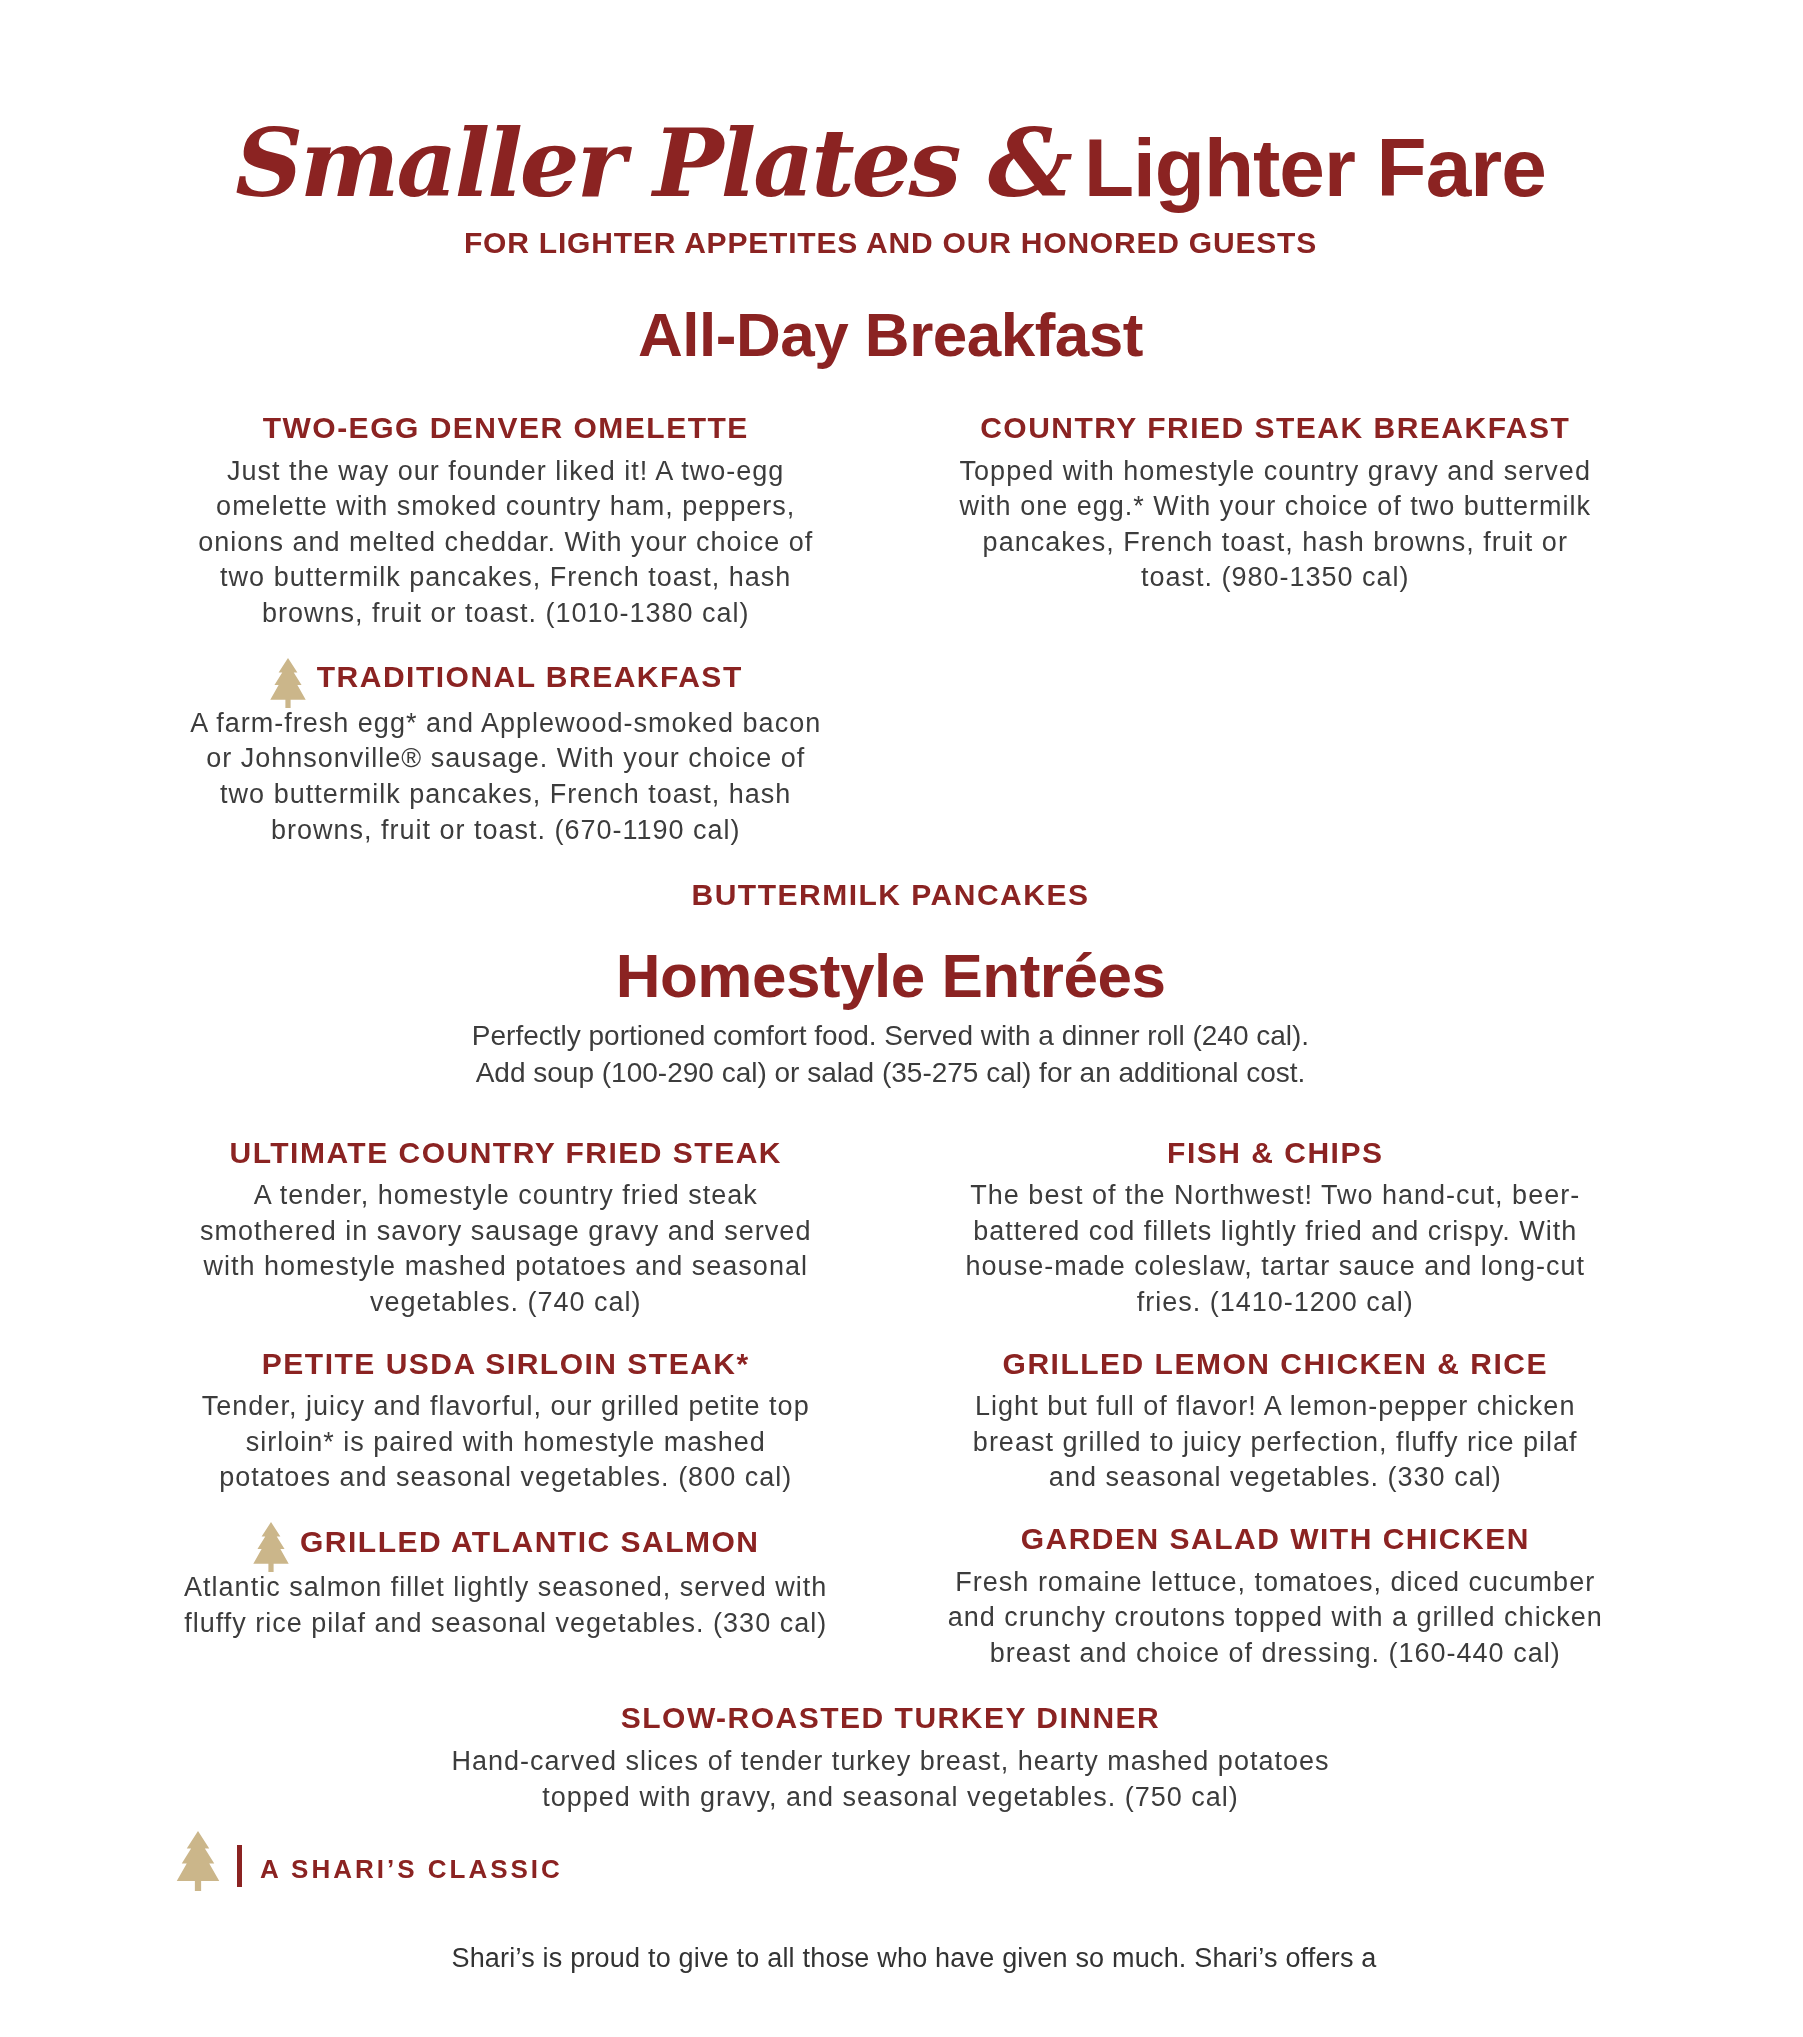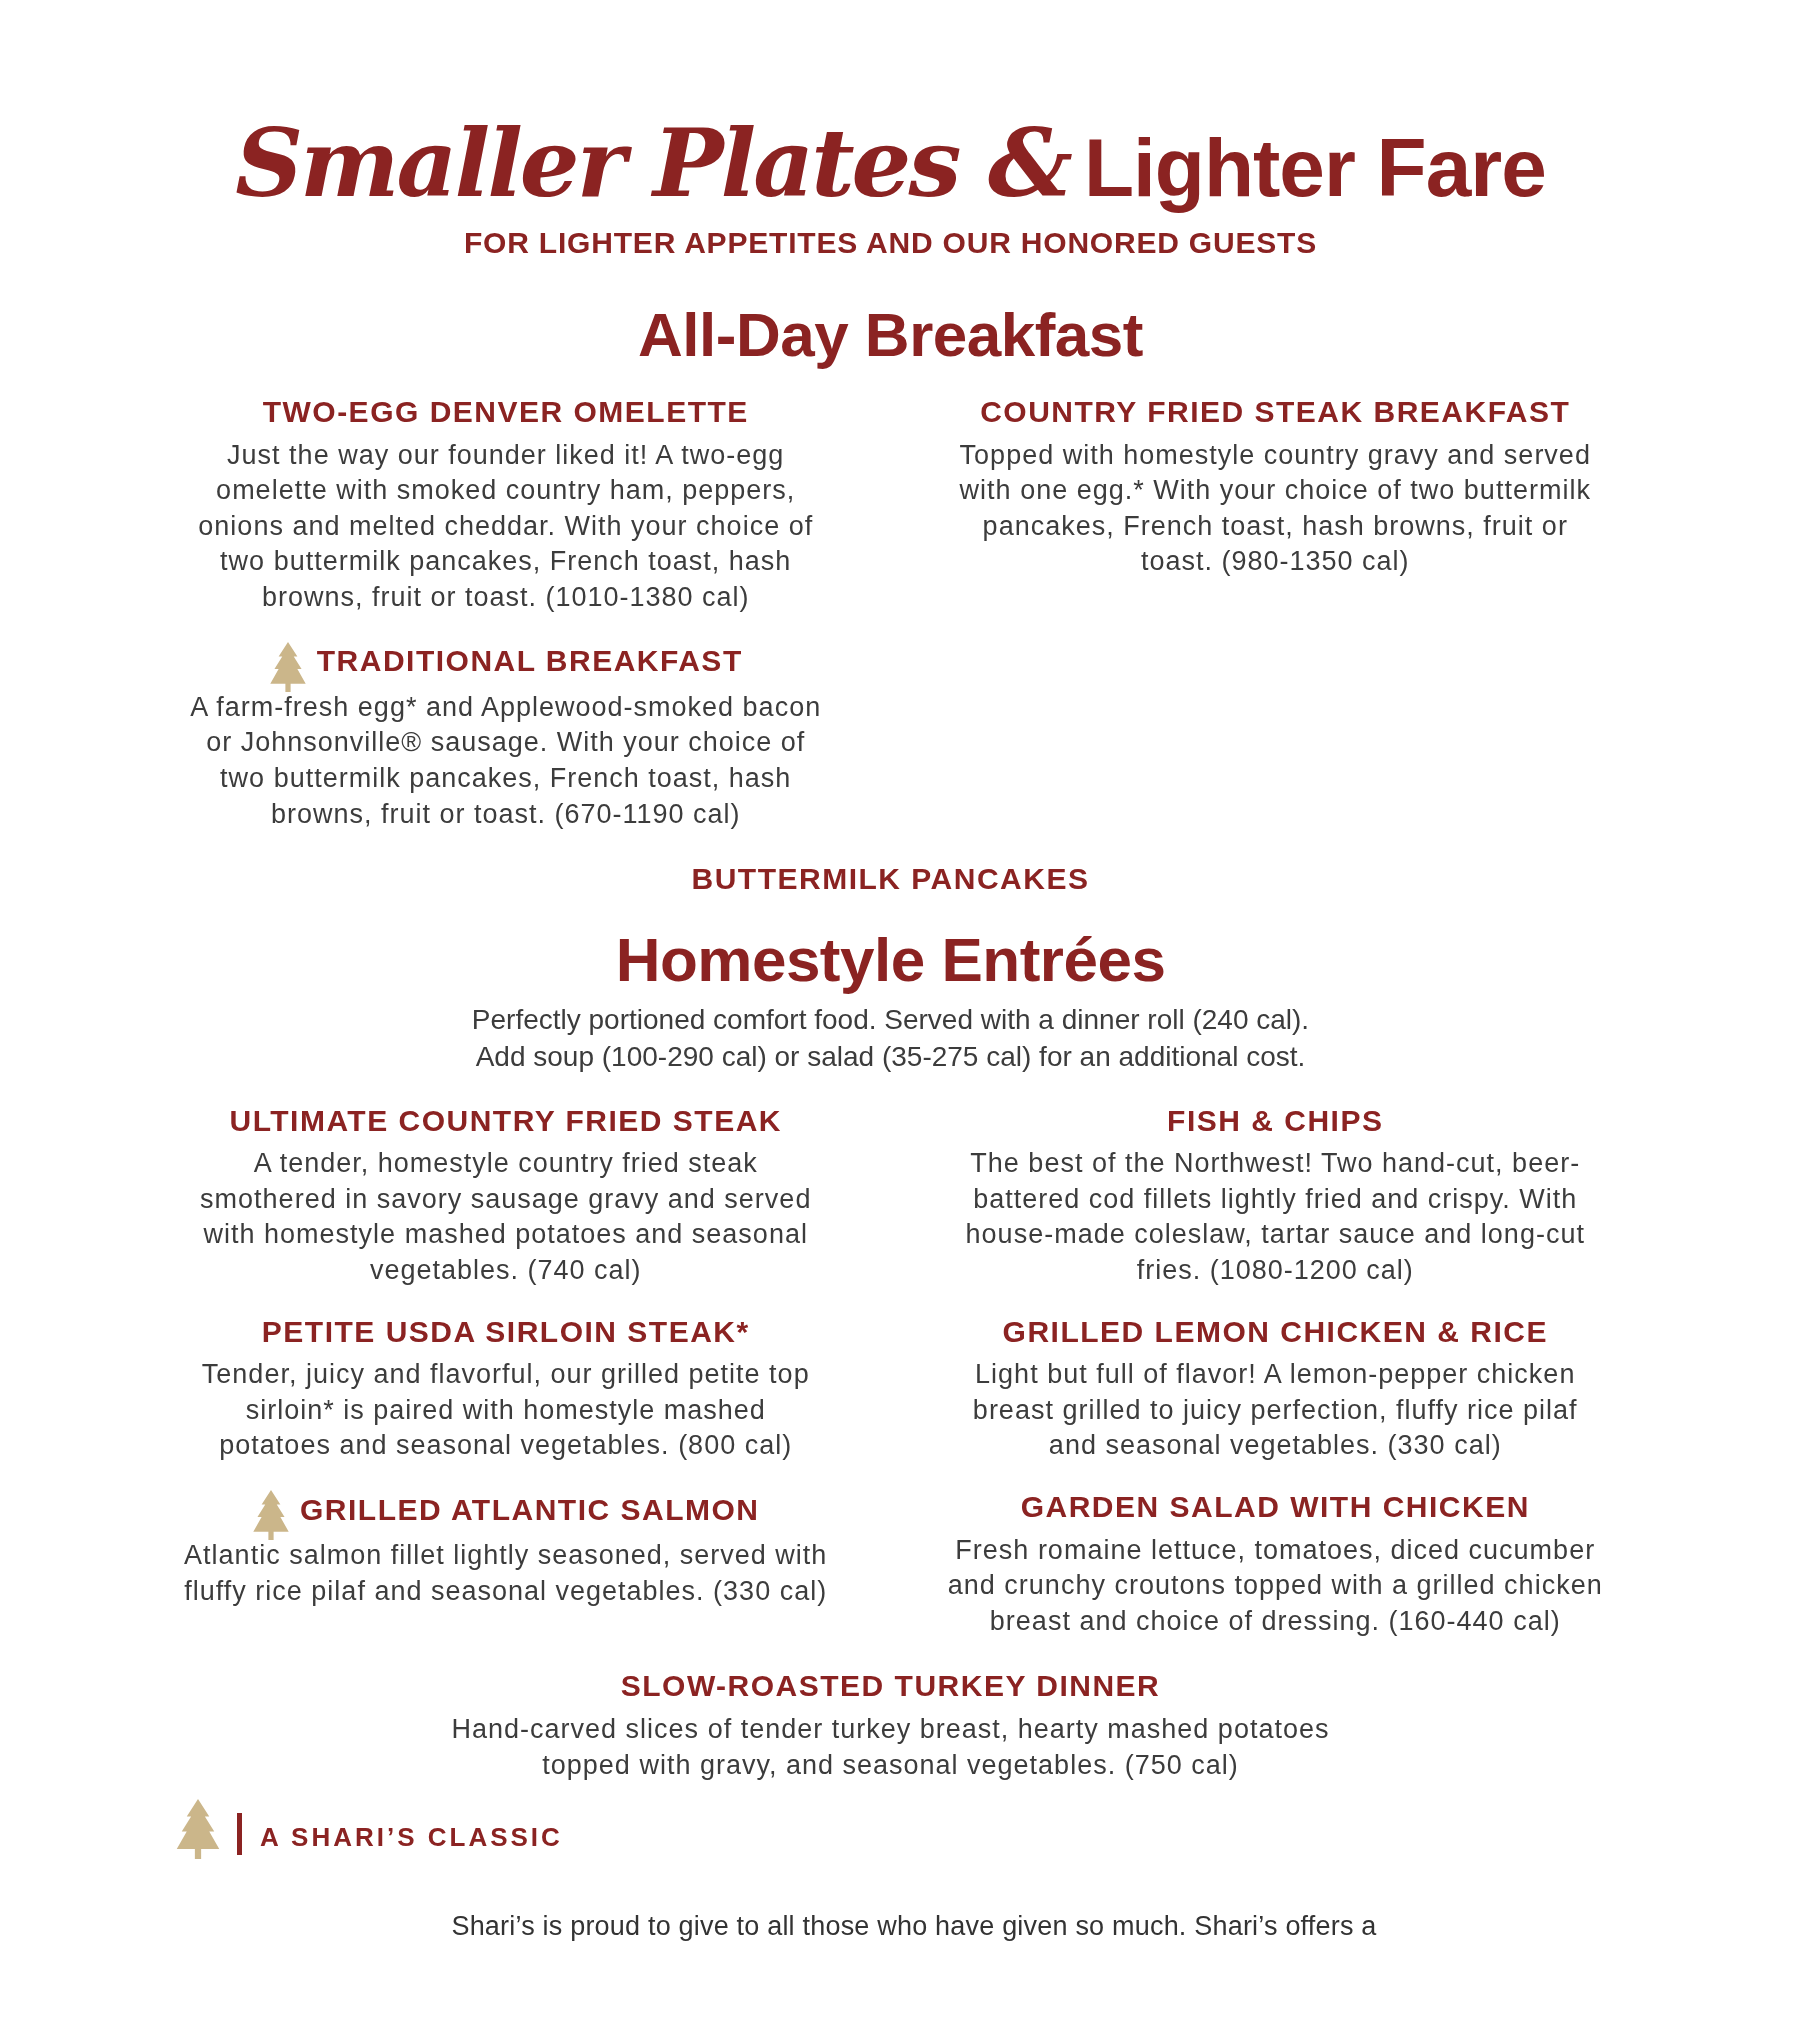--- a/index.html
+++ b/index.html
@@ -43,21 +43,21 @@
   }
   .section-title.breakfast{margin-top:42px;}
   .section-title.entrees{margin-top:30px;}
   .section-sub{
     font-size:28px;color:var(--body-text);line-height:1.32;margin-top:10px;
   }
 
   
   .menu-grid{
     display:grid;grid-template-columns:1fr 1fr;column-gap:96px;
-    margin-top:28px;align-items:start;
+    margin-top:44px;align-items:start;
   }
   .col{display:flex;flex-direction:column;}
   .menu-item{margin-bottom:26px;}
   .menu-item.full{margin-top:4px;margin-bottom:0;}
   .item-name{
     font-size:30px;font-weight:bold;color:var(--accent-red);
     letter-spacing:1.5px;line-height:1.15;
     display:flex;justify-content:center;align-items:center;
   }
   .item-desc{
@@ -189,21 +189,21 @@
           <p class="item-desc" style="max-width:657px">Atlantic salmon fillet lightly seasoned, served with fluffy rice pilaf and seasonal vegetables. (330 cal)</p>
         </article>
 
       </div>
       <div class="col">
 
         <article class="menu-item">
           <h3 class="item-name">
               <span>FISH &amp; CHIPS</span>
             </h3>
-          <p class="item-desc">The best of the Northwest! Two hand-cut, beer-battered cod fillets lightly fried and crispy. With house-made coleslaw, tartar sauce and long-cut fries. (1080-1200 cal)</p>
+          <p class="item-desc">The best of the Northwest! Two hand-cut, beer-battered cod fillets lightly fried and crispy. With house-made coleslaw, tartar sauce and long-cut fries. (1410-1200 cal)</p>
         </article>
 
         <article class="menu-item">
           <h3 class="item-name">
               <span>GRILLED LEMON CHICKEN &amp; RICE</span>
             </h3>
           <p class="item-desc">Light but full of flavor! A lemon-pepper chicken breast grilled to juicy perfection, fluffy rice pilaf and seasonal vegetables. (330 cal)</p>
         </article>
 
         <article class="menu-item">

